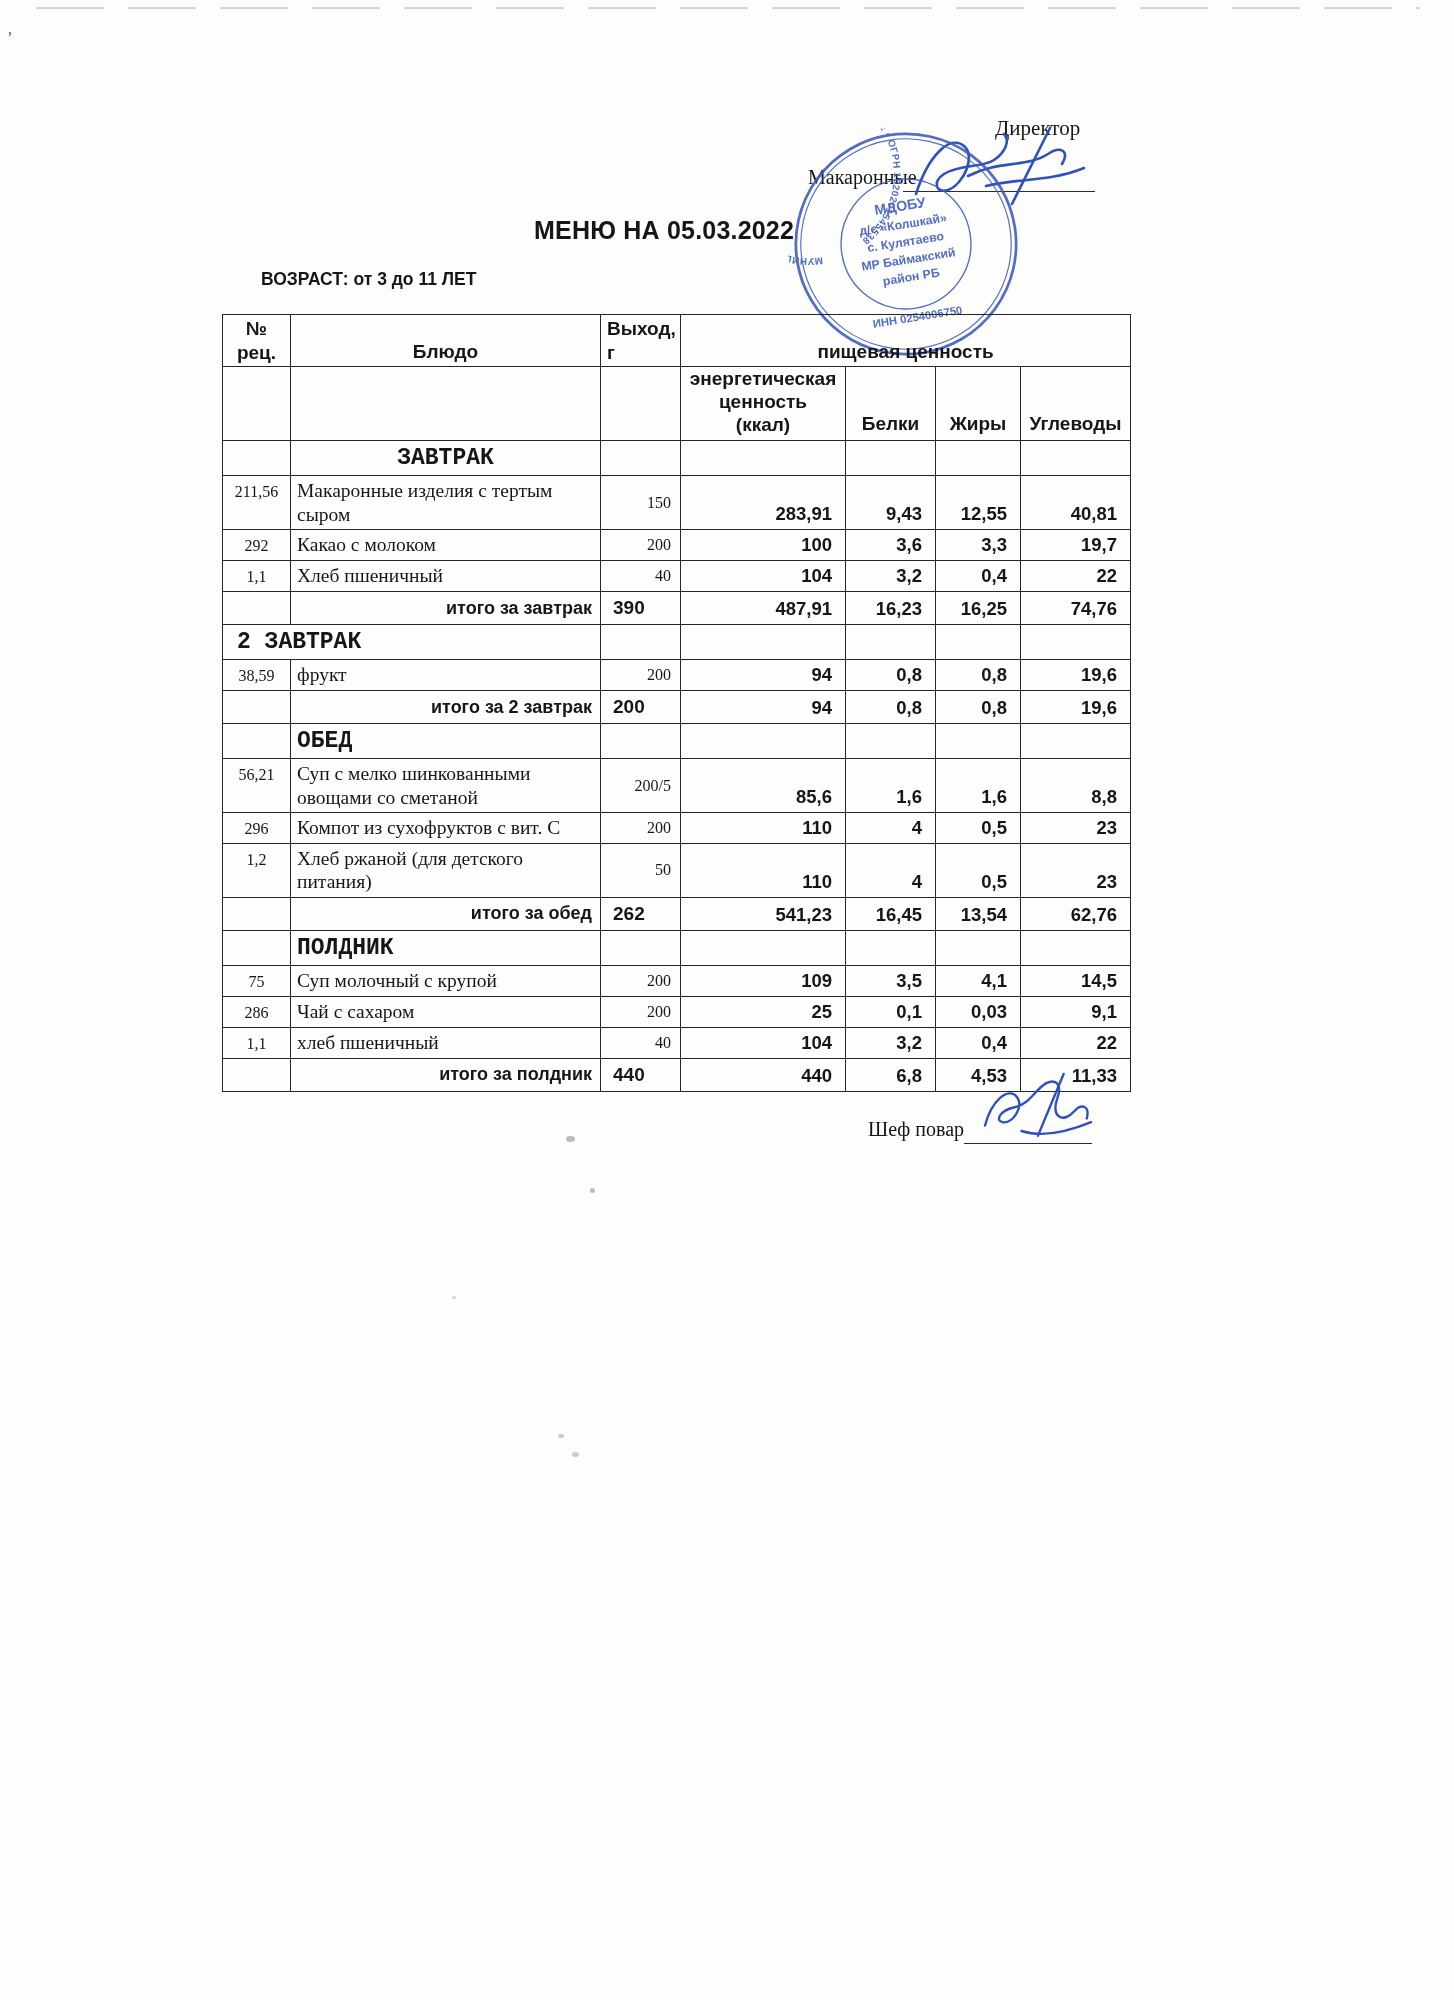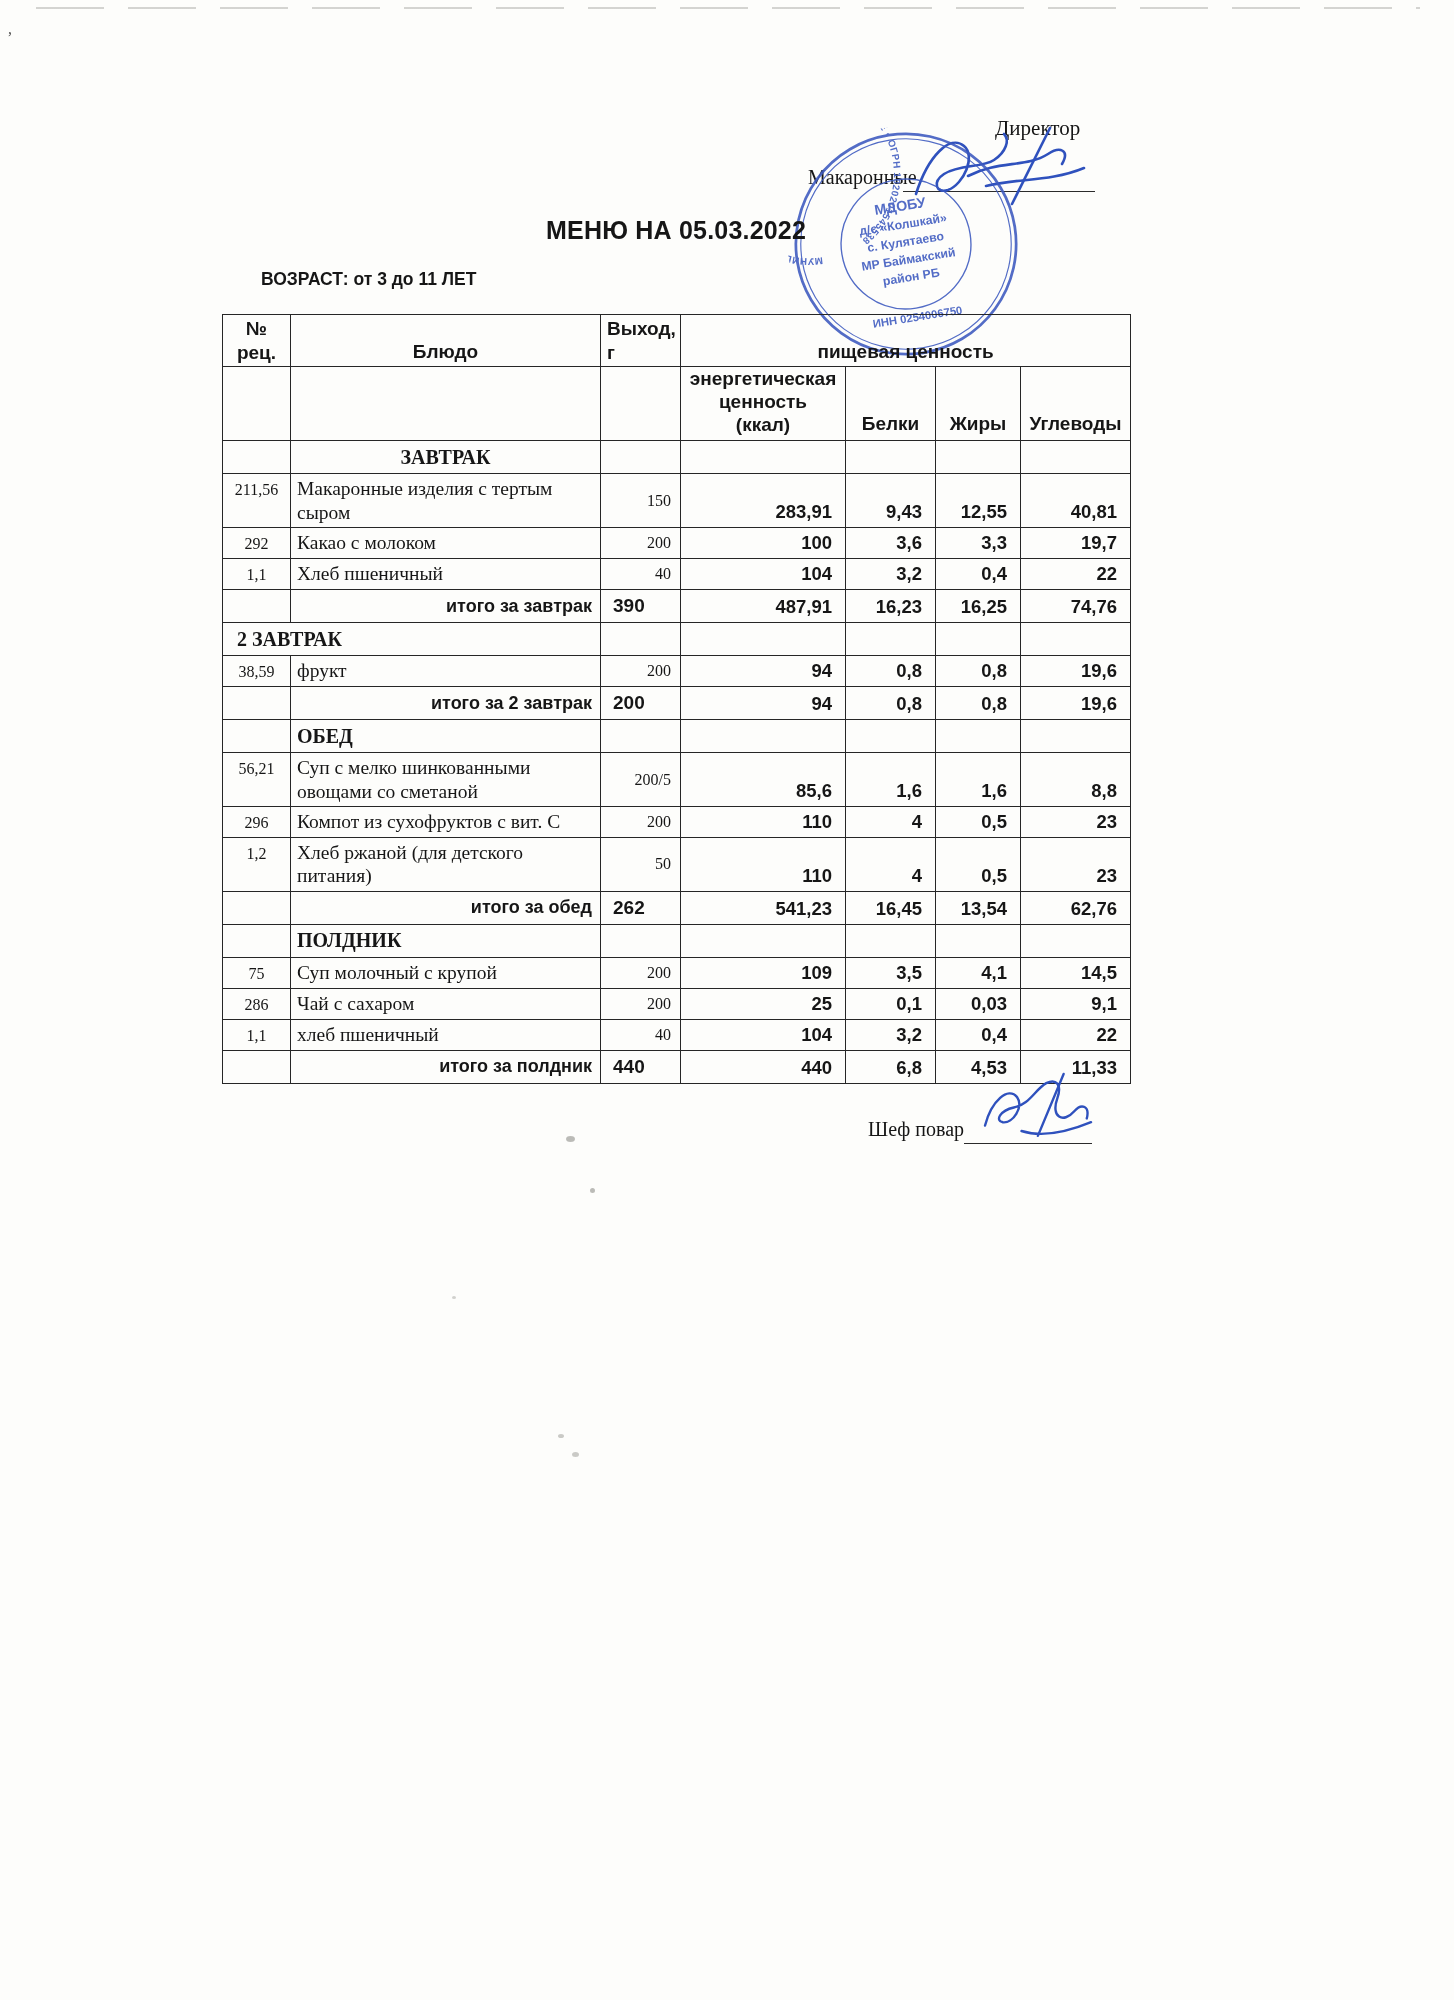--- a/index.html
+++ b/index.html
@@ -8,42 +8,42 @@
   
   .scan-topline{position:absolute;top:7px;left:36px;width:1384px;height:2px;opacity:.55;
     background:repeating-linear-gradient(90deg,#b2b2ae 0 68px,transparent 68px 92px);}
   .scan-comma{position:absolute;left:8px;top:20px;font-size:16px;color:#555;}
   .speck{position:absolute;background:#6d6d66;border-radius:50%;opacity:.45;filter:blur(.6px);}
   
   .director{position:absolute;left:995px;top:116px;font-size:21px;}
   .approve{position:absolute;left:808px;top:166px;font-size:20px;}
   .approve-line{position:absolute;left:903px;top:191px;width:192px;border-bottom:1.6px solid #2b2b2b;}
   .title{position:absolute;left:534px;top:216px;font-family:"Liberation Sans",sans-serif;
-         font-weight:bold;font-size:25px;letter-spacing:.2px;margin-left:12px;}
+         font-weight:bold;font-size:25px;letter-spacing:.2px;}
   .age{position:absolute;left:221px;top:269px;font-family:"Liberation Sans",sans-serif;
        font-weight:bold;font-size:17.5px;margin-left:40px;}
   
   .menu-table{position:absolute;left:222px;top:314px;width:908px;border-collapse:collapse;table-layout:fixed;}
   .menu-table th,.menu-table td{border:1px solid #262626;overflow:hidden;}
   .menu-table th{font-family:"Liberation Sans",sans-serif;font-weight:bold;font-size:19px;}
   tr.h1{height:52px} tr.h2{height:74px}
   .th-num{vertical-align:middle;text-align:center;white-space:pre-line;line-height:1.25;}
   .th-dish{vertical-align:bottom;text-align:center;padding-bottom:3px;}
   .th-out{vertical-align:top;text-align:left;padding:2px 0 0 6px;white-space:pre-line;line-height:1.25;}
   .th-group{vertical-align:bottom;text-align:center;padding-bottom:3px;}
   .th-energy{vertical-align:bottom;text-align:center;white-space:pre-line;line-height:1.2;padding-bottom:4px;}
   .th-sub{vertical-align:bottom;text-align:center;padding-bottom:5px;}
   .c-num{font:16px "Liberation Serif",serif;text-align:center;vertical-align:top;padding-top:7px;}
   .c-dish{font:19.5px "Liberation Serif",serif;vertical-align:top;padding:3px 6px;line-height:1.2;}
   .c-out{font:16px "Liberation Serif",serif;text-align:right;vertical-align:middle;padding-right:9px;}
   .c-out-total{font-family:"Liberation Sans",sans-serif;font-weight:bold;font-size:19px;
                text-align:left;padding-left:12px;vertical-align:middle;}
   .c-val{font-family:"Liberation Sans",sans-serif;font-weight:bold;font-size:18.5px;
          text-align:right;vertical-align:bottom;padding:0 13px 4px 0;}
-  .c-sec{font-family:Liberation Serif, serif;font-weight:bold;font-size:20px;
+  .c-sec{font-family:Liberation Mono, monospace;font-weight:bold;font-size:23px;
          vertical-align:middle;padding:4px 6px;margin-top:39px;}
   .c-total-label{font-family:"Liberation Sans",sans-serif;font-weight:bold;font-size:18px;
                  text-align:right;vertical-align:middle;padding-right:8px;}
   tr.r-item{height:31px} tr.r-section{height:33px} tr.r-total{height:33px}
   
   .stamp-wrap{position:absolute;left:788px;top:126px;width:236px;height:236px;
               transform:rotate(-9deg);opacity:.88;}
   .sig-director{position:absolute;left:898px;top:116px;}
   .sig-chef{position:absolute;left:970px;top:1070px;transform:rotate(-4deg);}
   .chef{position:absolute;left:868px;top:1118px;font-size:20px;}

